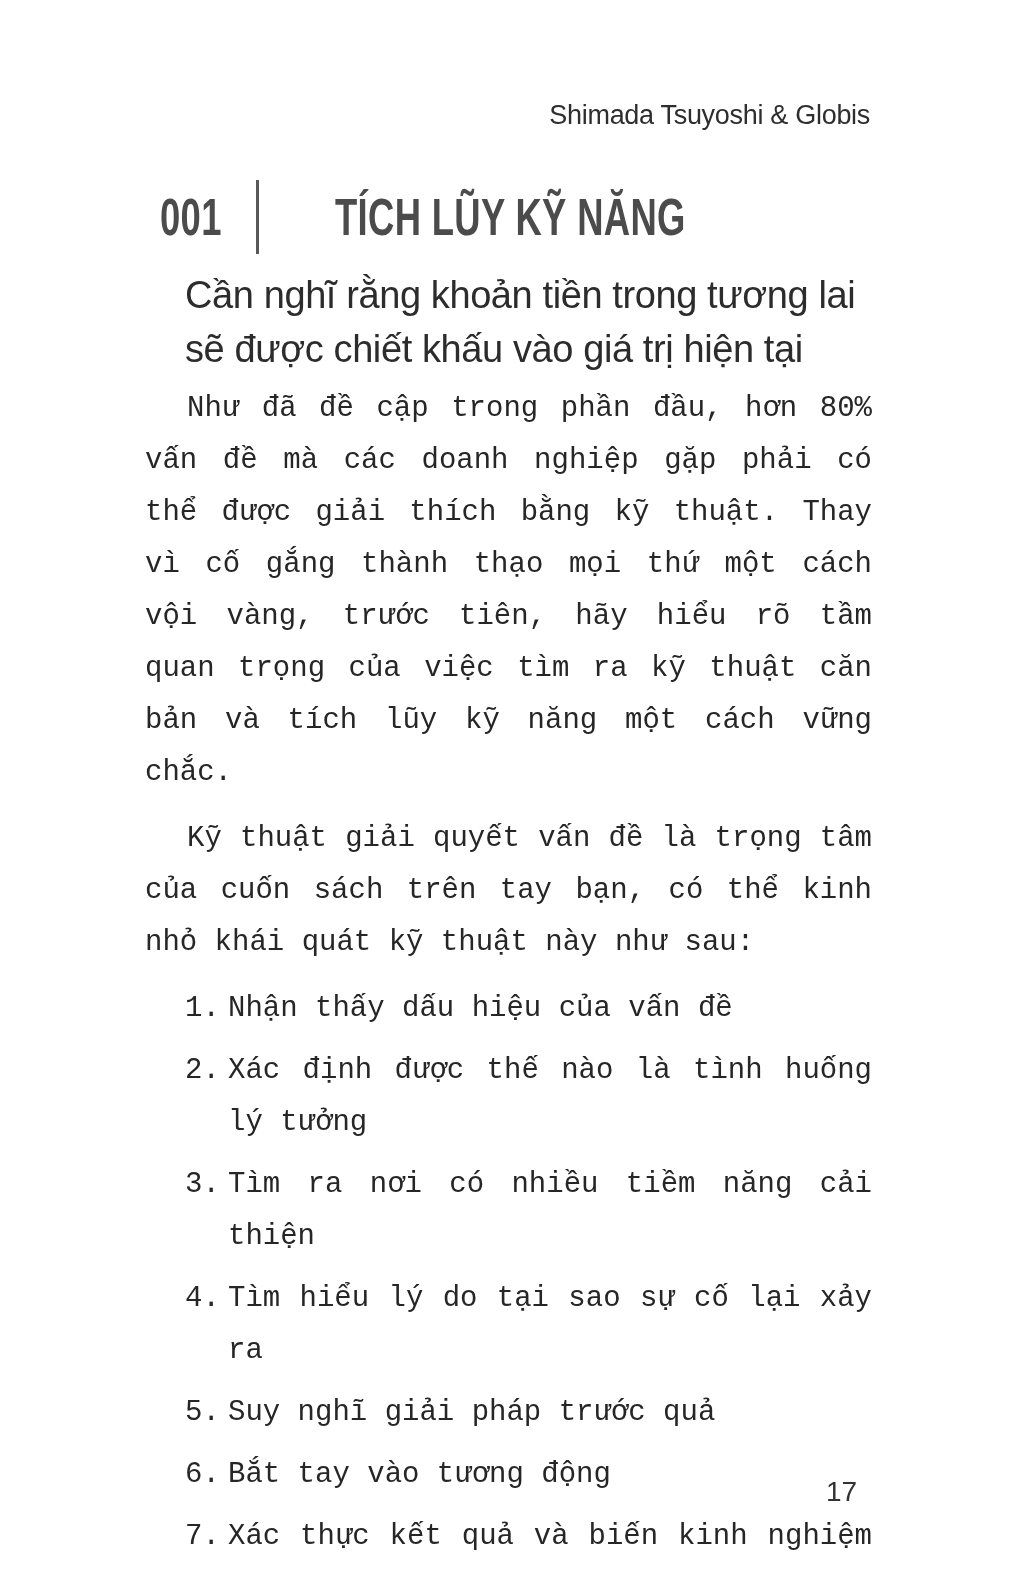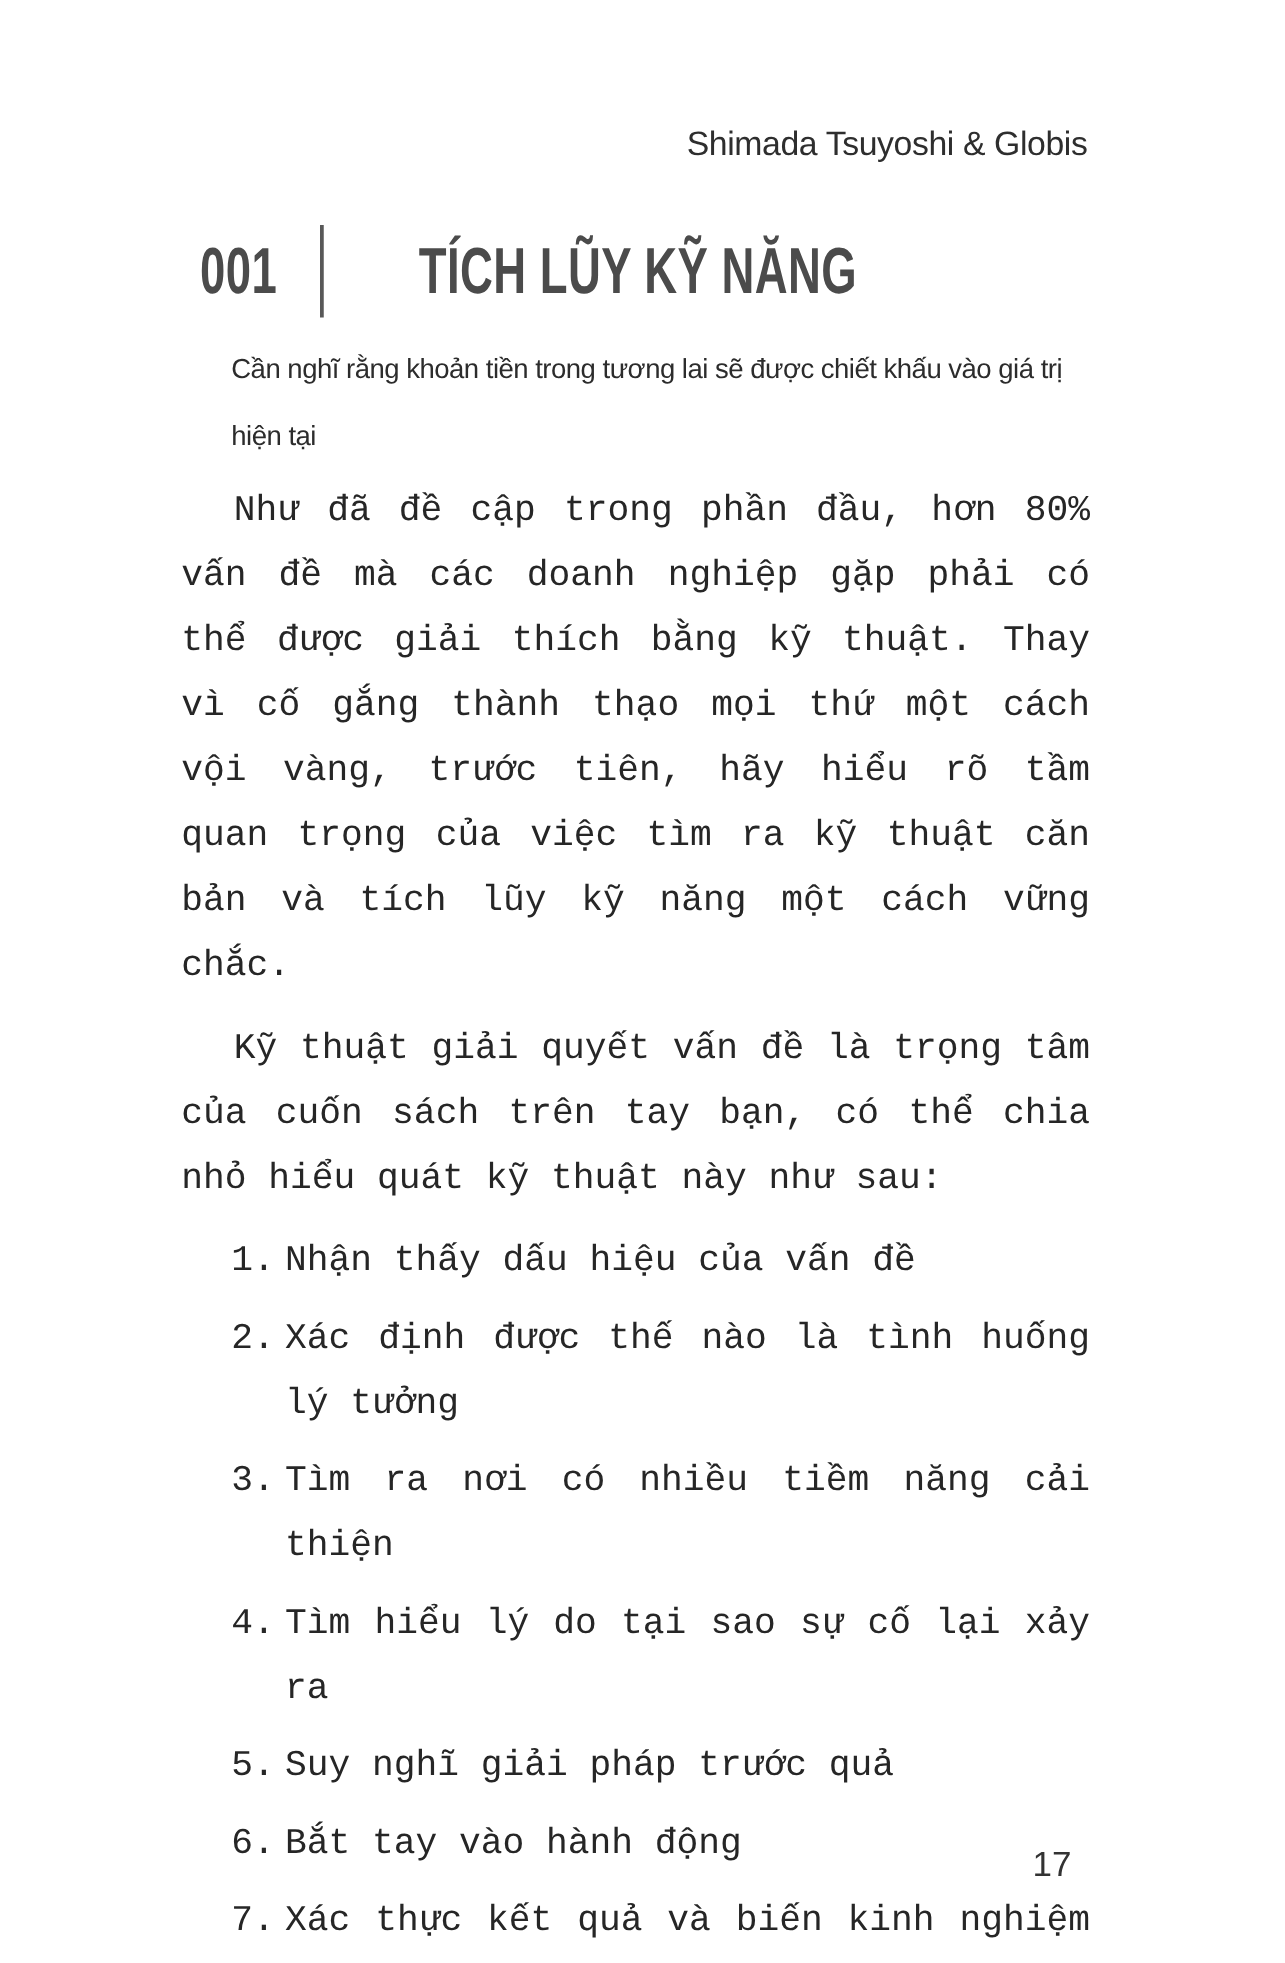--- a/index.html
+++ b/index.html
@@ -52,21 +52,21 @@
     margin-left: -24px;
     margin-right: 44px;
     flex: 0 0 auto;
   }
   .chapter-subtitle {
     position: absolute;
     top: 268px;
     left: 185px;
     width: 700px;
     font-family: "Liberation Sans", "DejaVu Sans", sans-serif;
-    font-size: 22px;
+    font-size: 38px;
     line-height: 54px;
     letter-spacing: -0.4px;
     color: #2c2c2c;
   }
   .body-column {
     position: absolute;
     top: 383px;
     left: 145px;
     width: 727px;
     font-size: 29px;
@@ -115,21 +115,21 @@
     <span class="chapter-divider"></span>
     <span class="chapter-title">TÍCH LŨY KỸ NĂNG</span>
   </div>
 
   <div class="chapter-subtitle">Cần nghĩ rằng khoản tiền trong tương lai sẽ được chiết khấu vào giá trị hiện tại</div>
 
   <div class="body-column">
 
     <p class="body-paragraph">Như đã đề cập trong phần đầu, hơn 80% vấn đề mà các doanh nghiệp gặp phải có thể được giải thích bằng kỹ thuật. Thay vì cố gắng thành thạo mọi thứ một cách vội vàng, trước tiên, hãy hiểu rõ tầm quan trọng của việc tìm ra kỹ thuật căn bản và tích lũy kỹ năng một cách vững chắc.</p>
 
-    <p class="body-paragraph">Kỹ thuật giải quyết vấn đề là trọng tâm của cuốn sách trên tay bạn, có thể chia nhỏ hiểu quát kỹ thuật này như sau:</p>
+    <p class="body-paragraph">Kỹ thuật giải quyết vấn đề là trọng tâm của cuốn sách trên tay bạn, có thể kinh nhỏ khái quát kỹ thuật này như sau:</p>
 
     <ol class="numbered-list">
       <li class="list-item">
         <span class="list-item-number">1.</span>
         <span>Nhận thấy dấu hiệu của vấn đề</span>
       </li>
       <li class="list-item">
         <span class="list-item-number">2.</span>
         <span>Xác định được thế nào là tình huống lý tưởng</span>
       </li>
@@ -140,21 +140,21 @@
       <li class="list-item">
         <span class="list-item-number">4.</span>
         <span>Tìm hiểu lý do tại sao sự cố lại xảy ra</span>
       </li>
       <li class="list-item">
         <span class="list-item-number">5.</span>
         <span>Suy nghĩ giải pháp trước quả</span>
       </li>
       <li class="list-item">
         <span class="list-item-number">6.</span>
-        <span>Bắt tay vào hành động</span>
+        <span>Bắt tay vào tương động</span>
       </li>
       <li class="list-item">
         <span class="list-item-number">7.</span>
         <span>Xác thực kết quả và biến kinh nghiệm thành kiến thức</span>
       </li>
     </ol>
 
 
   </div>
 

